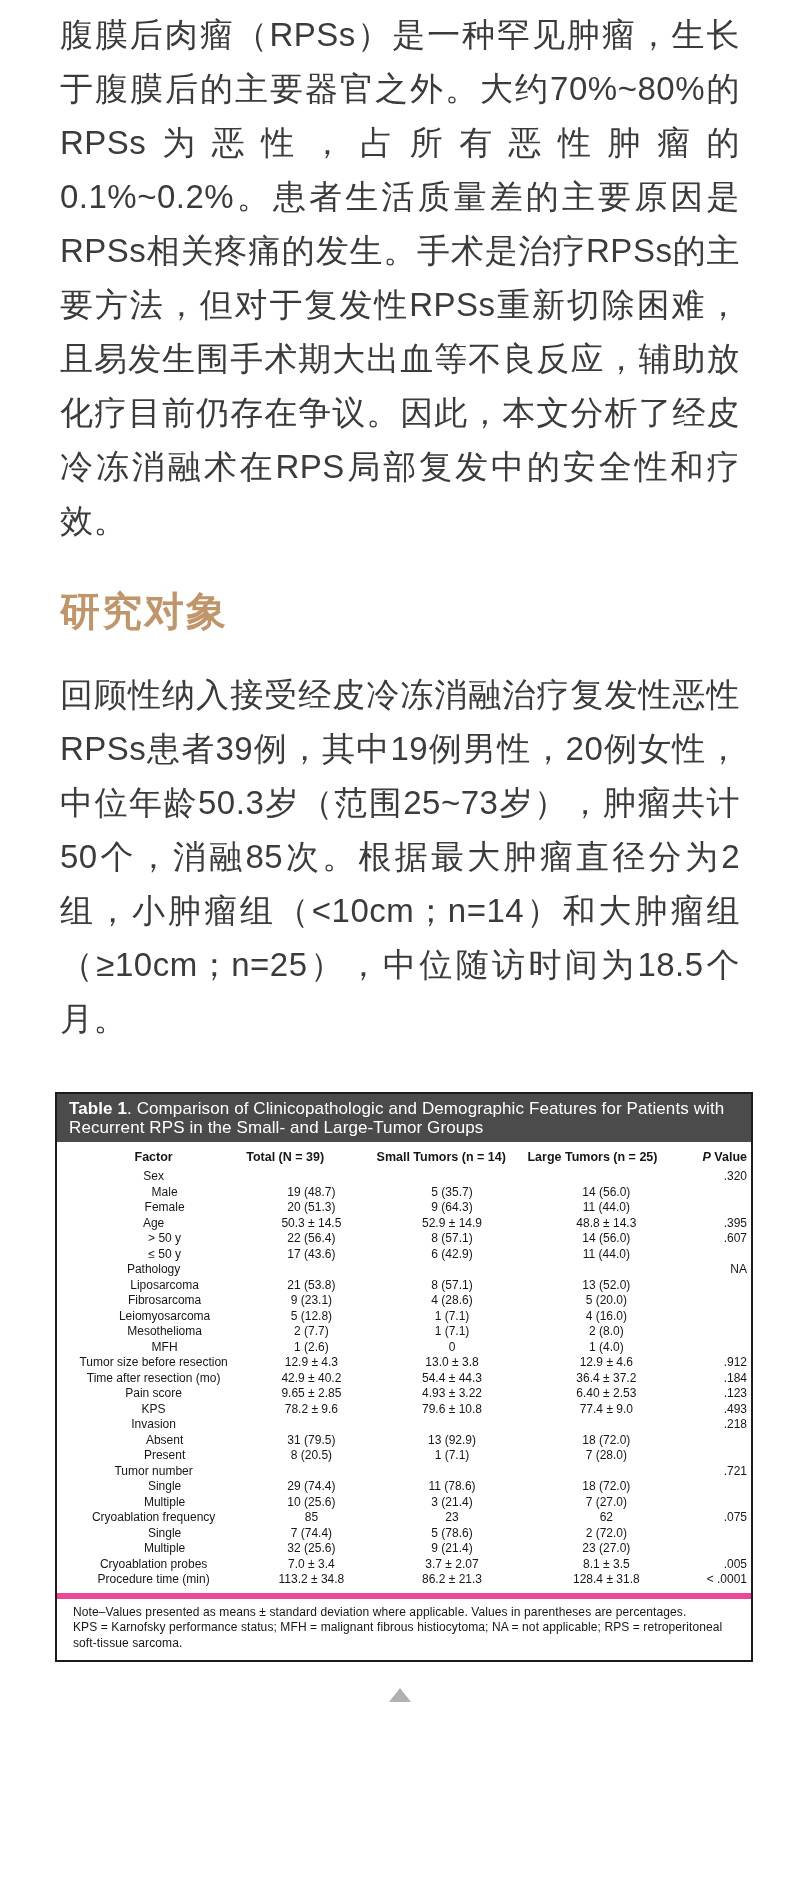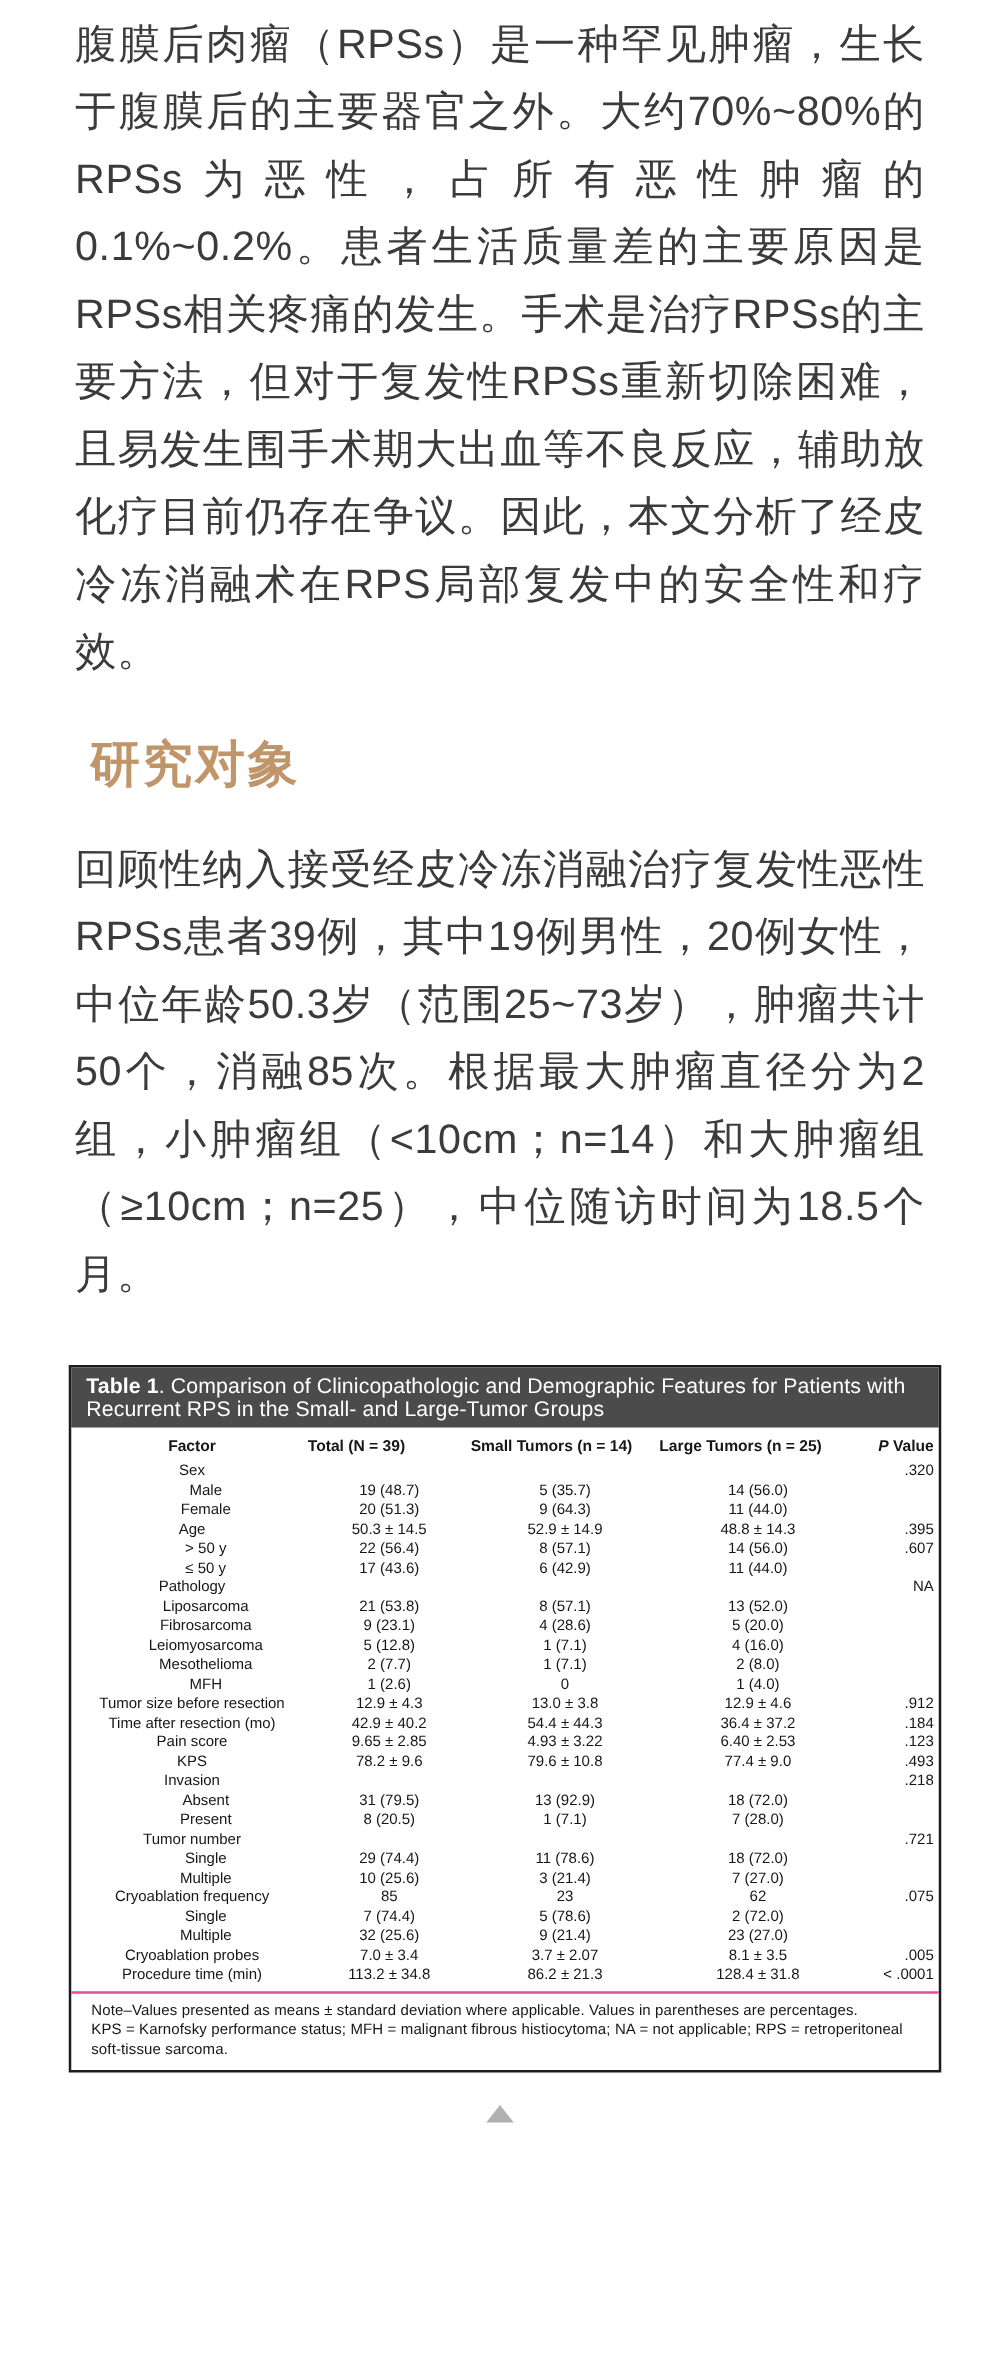--- a/index.html
+++ b/index.html
@@ -17,21 +17,21 @@
     line-height:54px;
     font-weight:300;
     text-align:justify;
     text-justify:inter-ideograph;
     color:#3b3b3b;
     letter-spacing:0.5px;
   }
   .par-1{padding-top:8px;}
   .par-2{margin-top:28px;}
   .section-heading{
-    margin:36px 0 0 12px;
+    margin:36px 0 0 0;
     font-family:"Liberation Serif",serif;
     font-weight:bold;
     font-size:40px;
     line-height:56px;
     color:#c0956a;
     letter-spacing:2px;
   }
   
   .table-figure{
     margin:46px 47px 0 55px;
@@ -75,21 +75,21 @@
     padding:0;
     white-space:nowrap;
     overflow:visible;
   }
   td.c-factor{text-align:center;padding-left:4px;}
   td.c-factor.indent{padding-left:22px;}
   td.c-val{text-align:center;}
   td.c-p{text-align:right;padding-right:4px;}
   .tbl-footnote{
     margin-top:5px;
-    border-top:2px solid #ec4899;
+    border-top:6px solid #ec4899;
     padding:6px 10px 9px 16px;
     font-size:12px;
     line-height:15.5px;
     letter-spacing:0.1px;
   }
   .tbl-footnote p{margin:0;}
   
   .figure-footer{margin-top:26px;text-align:center;}
   .arrow-up{
     display:inline-block;

